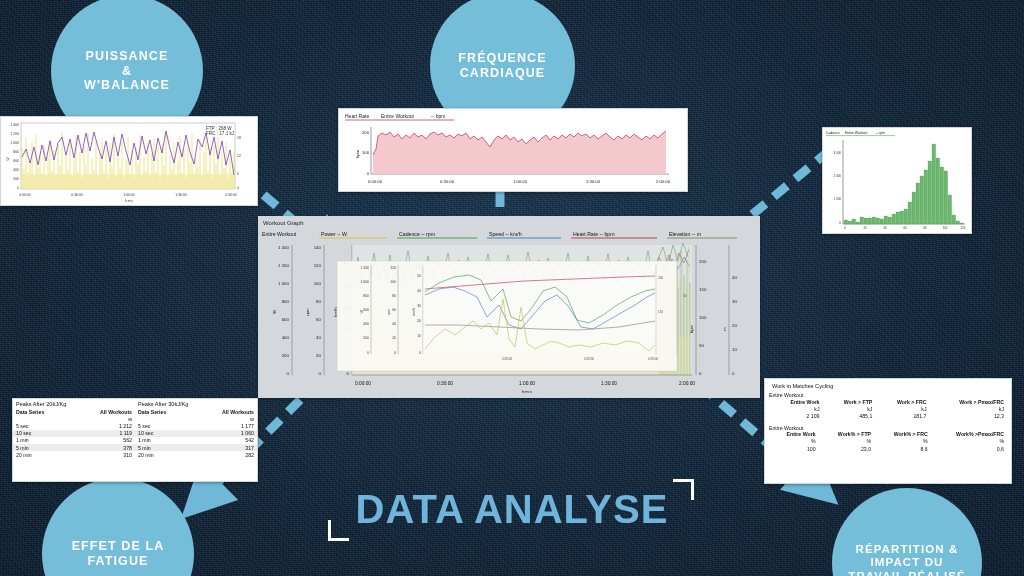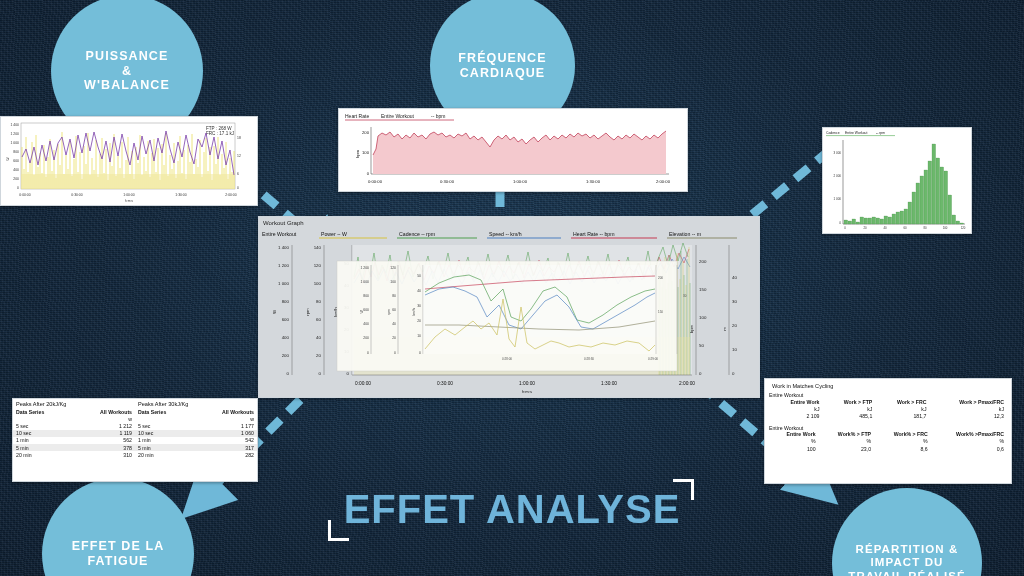--- a/index.html
+++ b/index.html
@@ -600,16 +600,16 @@
         <td>8,6</td>
         <td>0,6</td>
       </tr>
     </tbody>
       </table>
   </div>
 
   <div id="bigtitle">
     <div class="brk tr"></div>
     <div class="brk bl"></div>
-    <div class="t">EFFET ANALYSE</div>
+    <div class="t">DATA ANALYSE</div>
   </div>
 
 </div>
 
 </body></html>

